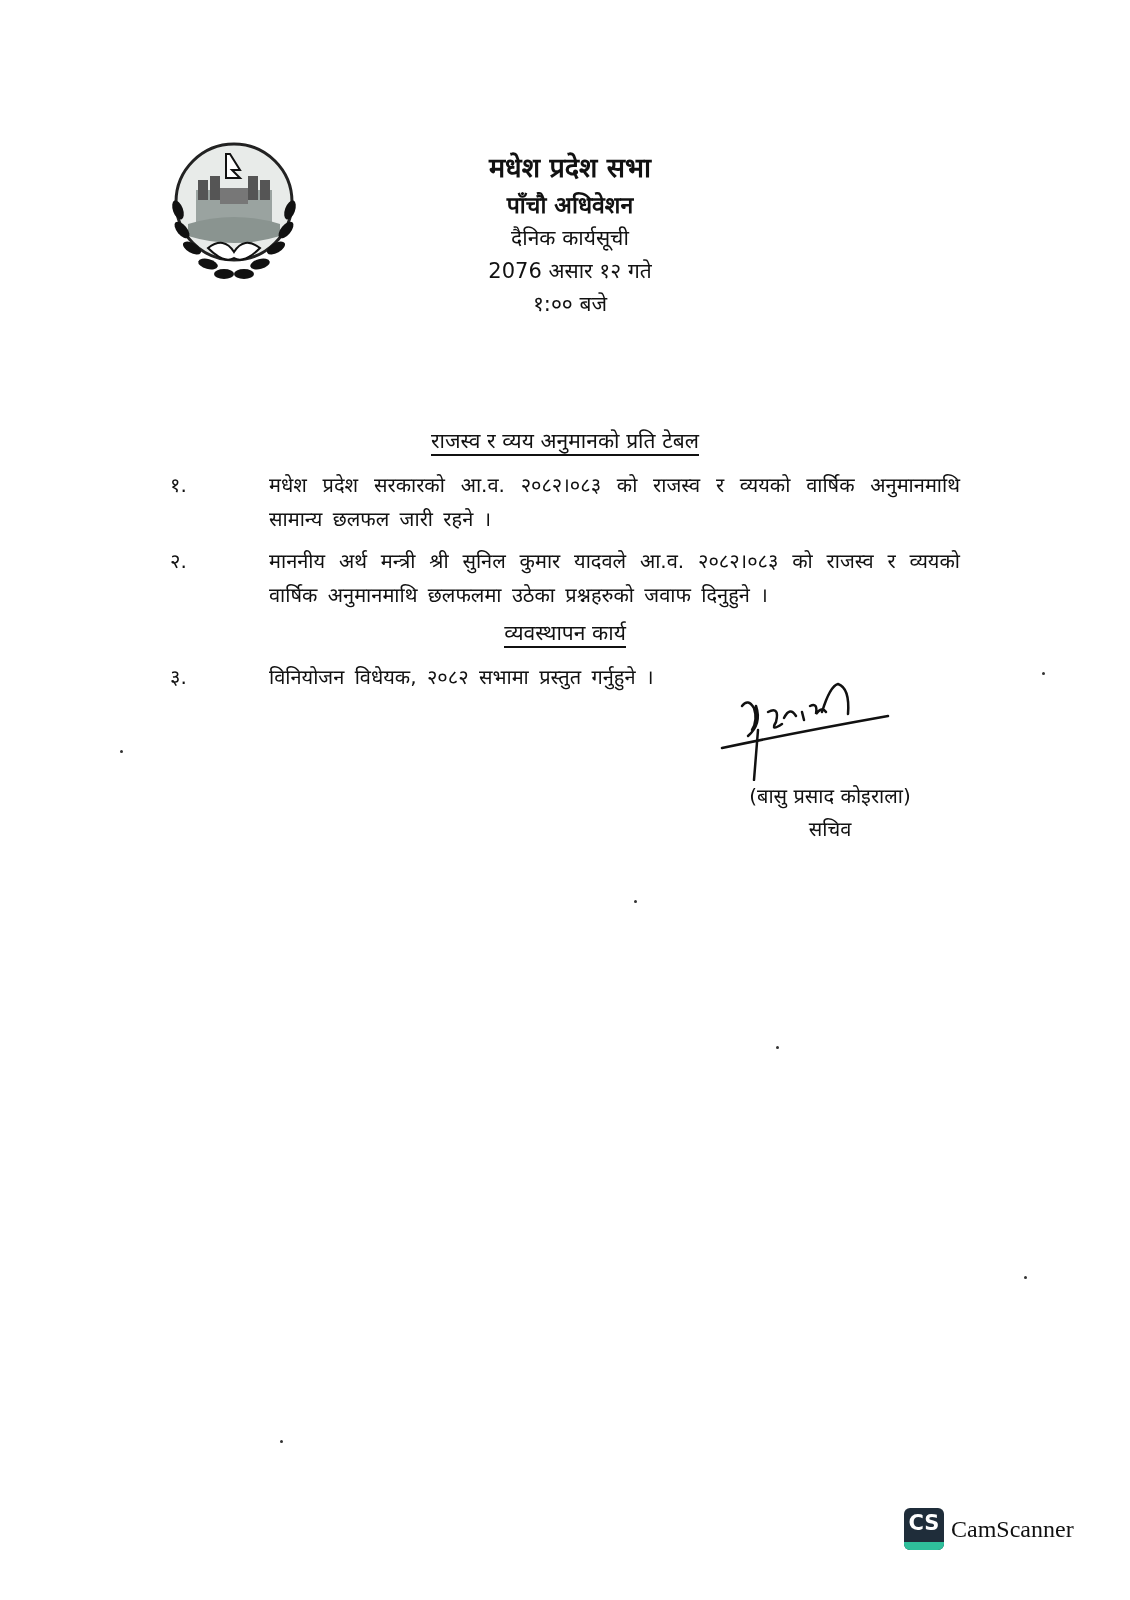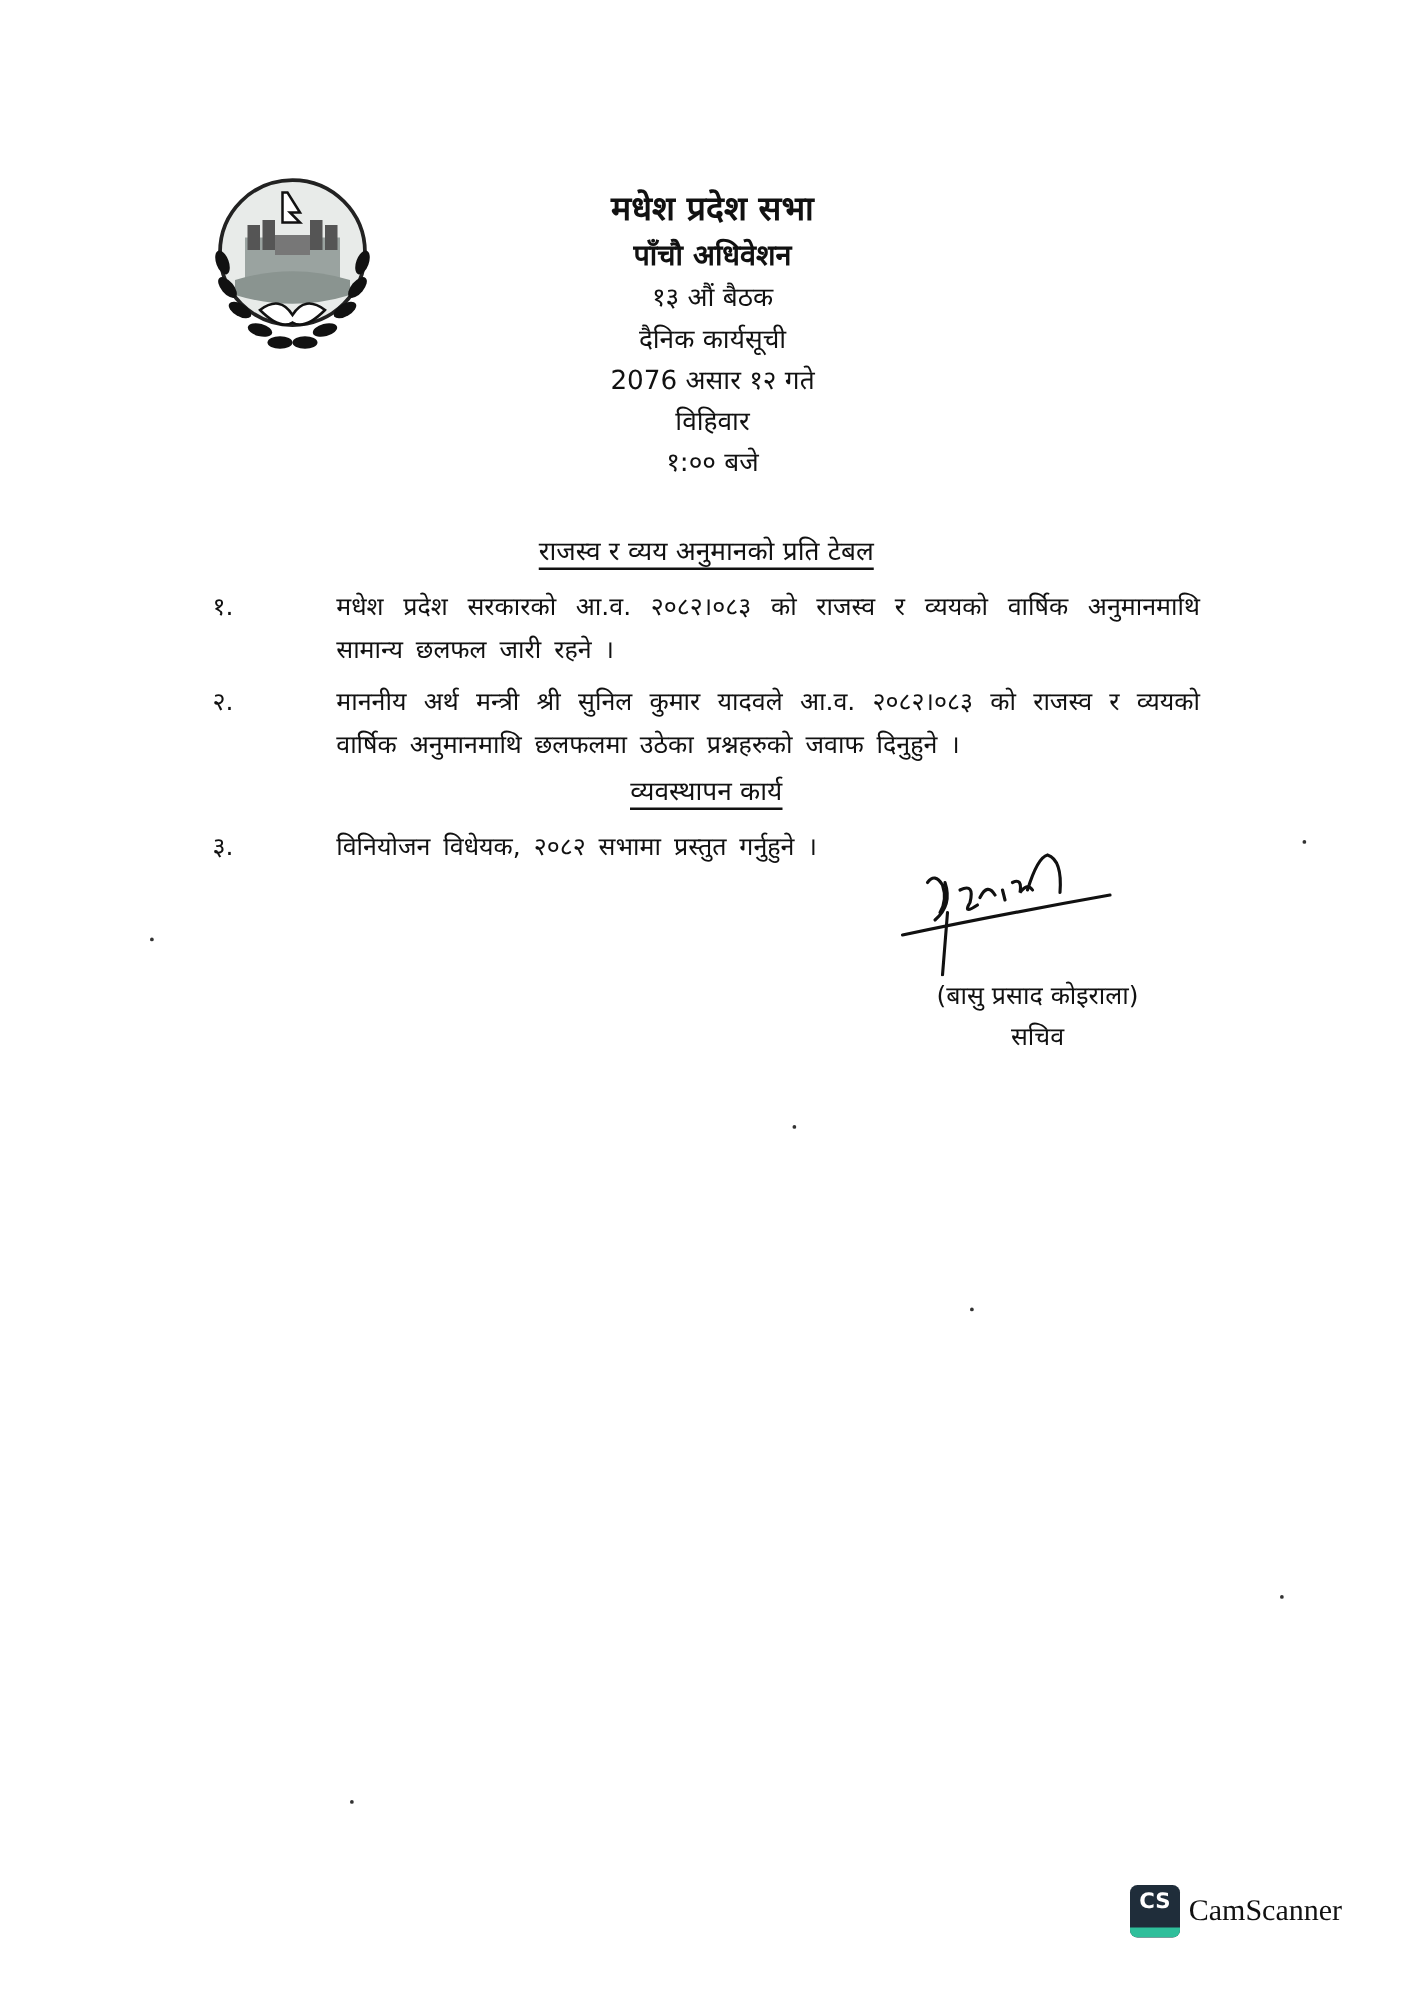--- a/index.html
+++ b/index.html
@@ -18,21 +18,21 @@
     }
     .section-head span { border-bottom: 2px solid #111; padding-bottom: 1px; margin-top: 20px; }
     .item { position: absolute; left: 170px; width: 790px; font-size: 20px; line-height: 34px; }
     .item .num { position: absolute; left: 0; top: 0; width: 40px; }
     .item .txt { margin-left: 99px; text-align: justify; text-align-last: left; word-spacing: 4px; }
     .sig { position: absolute; left: 718px; top: 676px; width: 180px; height: 105px; }
     .signer { position: absolute; left: 700px; top: 780px; width: 260px; text-align: center; font-size: 20px; line-height: 33px; }
     .cs { position: absolute; left: 904px; top: 1508px; display: flex; align-items: center; }
     .cs-logo {
       width: 40px; height: 42px; border-radius: 6px; background: #1f2d3a; position: relative; overflow: hidden;
-      color: #fff; font-family: "DejaVu Sans", sans-serif; font-weight: bold; font-size: 17px;
+      color: #fff; font-family: "DejaVu Sans", sans-serif; font-weight: bold; font-size: 21px;
       display: flex; align-items: flex-start; justify-content: center; padding-top: 3px; box-sizing: border-box;
     }
     .cs-logo::after { content: ""; position: absolute; left: 0; right: 0; bottom: 0; height: 8px; background: #2fbf9b; }
     .cs-text { margin-left: 7px; font-family: "Liberation Serif", serif; font-size: 24px; color: #111; }
     .speck { position: absolute; width: 3px; height: 3px; background: #333; border-radius: 50%; }
   </style>
 </head>
 <body>
 
 <div class="page">
@@ -58,24 +58,22 @@
       <ellipse cx="108" cy="108" rx="5" ry="10" transform="rotate(60 108 108)"></ellipse>
       <ellipse cx="92" cy="124" rx="5" ry="10" transform="rotate(75 92 124)"></ellipse>
       <ellipse cx="56" cy="134" rx="10" ry="5"></ellipse>
       <ellipse cx="76" cy="134" rx="10" ry="5"></ellipse>
     </g>
   </svg>
 
   <div class="header">
     <span class="l title">मधेश प्रदेश सभा</span>
     <span class="l session">पाँचौ अधिवेशन</span>
-    <span class="l">१३ औं बैठक</span>
     <span class="l">दैनिक कार्यसूची</span>
     <span class="l">2076 असार १२ गते</span>
-    <span class="l">विहिवार</span>
     <span class="l">१:०० बजे</span>
   </div>
 
   <div class="section-head" style="top:426px;">
     <span>राजस्व र व्यय अनुमानको प्रति टेबल</span>
   </div>
 
   <div class="item" style="top:468px;">
     <span class="num">१.</span>
     <div class="txt">मधेश प्रदेश सरकारको आ.व. २०८२।०८३ को राजस्व र व्ययको वार्षिक अनुमानमाथि सामान्य छलफल जारी रहने ।</div>

